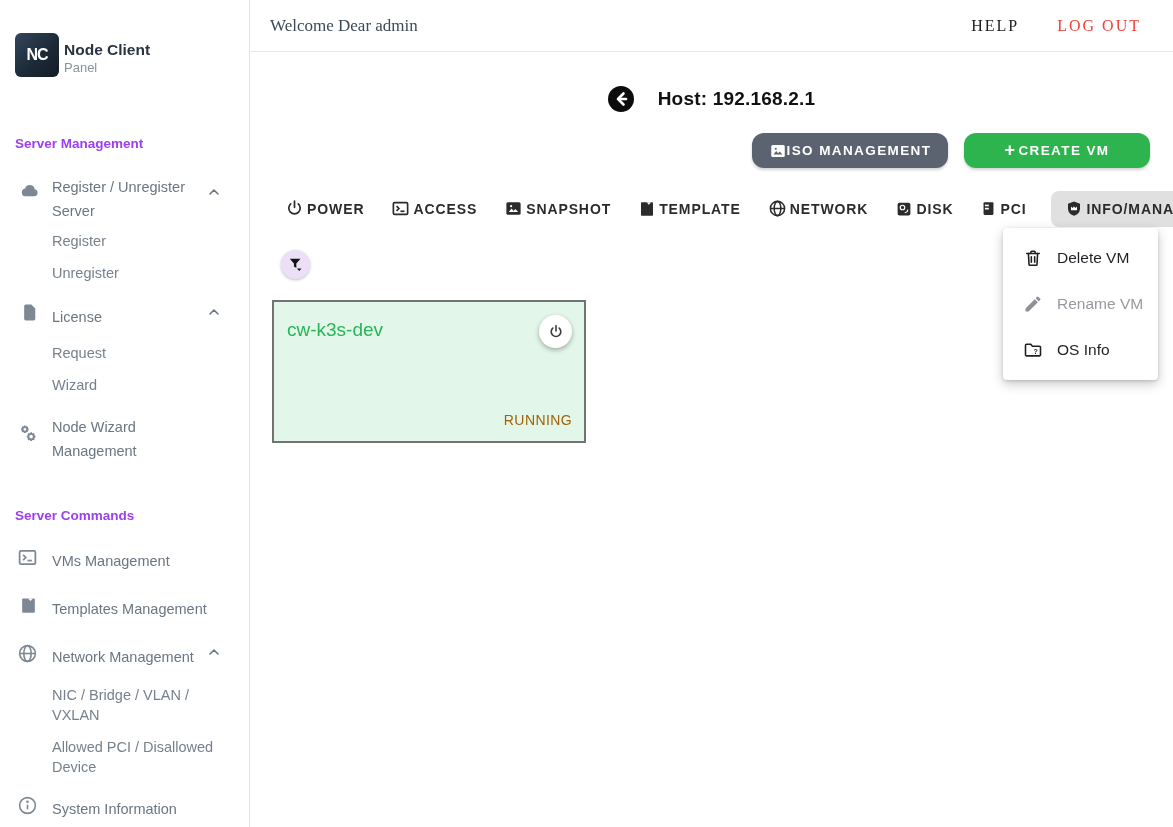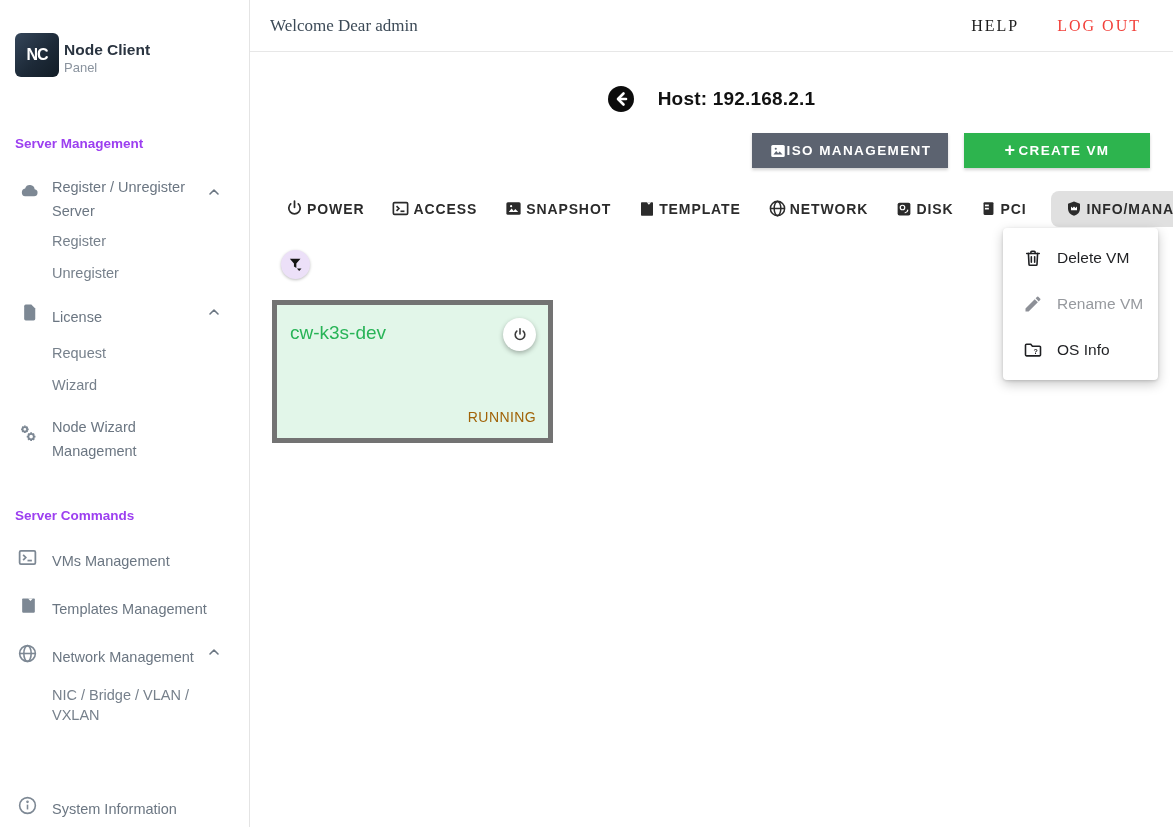--- a/index.html
+++ b/index.html
@@ -26,39 +26,39 @@
   .help-link { font-family:"Liberation Serif","DejaVu Serif",serif; font-size:16px; letter-spacing:2px; color:#1c1c1c; cursor:pointer; }
   .logout-link { font-family:"Liberation Serif","DejaVu Serif",serif; font-size:16px; letter-spacing:2px; color:#f2403a; cursor:pointer; }
 
   
   #host-row { position:absolute; left:250px; top:86px; width:923px; display:flex; align-items:center; justify-content:center; gap:24px; }
   .back-btn { width:26px; height:26px; cursor:pointer; }
   .host-title { font-size:19px; font-weight:bold; color:#121212; letter-spacing:0.2px; }
 
   
   #action-row { position:absolute; left:250px; top:133px; width:923px; display:flex; justify-content:flex-end; gap:16px; padding-right:23px; }
-  .btn { height:35px; border:none; border-radius:0; display:flex; align-items:center; justify-content:center; 
+  .btn { height:35px; border:none; border-radius:12px; display:flex; align-items:center; justify-content:center; 
     font-family:"Liberation Sans","DejaVu Sans",sans-serif; font-size:13.5px; font-weight:bold; letter-spacing:1.4px; color:#fff; cursor:pointer;
     box-shadow:0 2px 3px rgba(0,0,0,0.18); }
   .btn-dark { background:#5c6370; width:196px; }
   .btn-green { background:#2db44e; width:186px; }
   .plus-glyph { font-size:18px; font-weight:bold; margin-right:2px; }
 
   
   #tab-row { position:absolute; left:283px; top:190px; display:flex; align-items:center; gap:23px; }
   .tab { display:flex; align-items:center; gap:3px; font-size:14px; font-weight:600; letter-spacing:0.9px; color:#2b2b2b; padding:9px 2px; cursor:pointer; }
   .tab.active { background:#e0e0e0; border-radius:8px; padding:9px 14px; }
   .tab svg { flex:none; }
 
   
   #filter-btn { position:absolute; left:281px; top:250px; width:29px; height:29px; border-radius:50%; background:#ece0f8;
     display:flex; align-items:center; justify-content:center; cursor:pointer; box-shadow:0 1px 3px rgba(0,0,0,0.25); }
 
   
-  #vm-card { position:absolute; left:272px; top:300px; width:281px; height:143px; background:#e2f6e9; border:5px solid #737373; cursor:pointer; }
+  #vm-card { position:absolute; left:272px; top:300px; width:314px; height:143px; background:#e2f6e9; border:2px solid #737373; cursor:pointer; }
   .vm-name { position:absolute; left:13px; top:17px; font-size:19px; font-weight:500; color:#28b457; }
   .vm-power { position:absolute; right:12px; top:13px; width:33px; height:33px; border-radius:50%; background:#fff;
     box-shadow:0 2px 5px rgba(0,0,0,0.3); display:flex; align-items:center; justify-content:center; cursor:pointer; }
   .vm-status { position:absolute; right:12px; bottom:13px; font-size:14px; font-weight:500; letter-spacing:0.4px; color:#a16207; }
 
   
   #menu { position:absolute; left:1003px; top:228px; width:155px; background:#fff; border-radius:4px;
     box-shadow:0 4px 12px rgba(0,0,0,0.22), 0 1px 3px rgba(0,0,0,0.14); padding:7px 0; }
   .menu-item { display:flex; align-items:center; gap:14px; padding:13px 0 13px 20px; font-size:15.5px; color:#1f2023; cursor:pointer; }
   .menu-item .mi-icon { color:#1f2023; }
@@ -141,20 +141,21 @@
         <line x1="3" y1="12" x2="21" y2="12"></line>
       </svg>
   </span>
   <div class="nav-label" style="top:645px;">Network Management</div>
   <span class="chev" style="top:644px;">
     <svg width="16" height="16" viewBox="0 0 24 24" fill="none" stroke="currentColor" stroke-width="2.4" stroke-linecap="round" stroke-linejoin="round">
         <polyline points="6,15 12,9 18,15"></polyline>
       </svg>
   </span>
   <div class="nav-child" style="top:685px; width:168px; line-height:20px;">NIC / Bridge / VLAN / VXLAN</div>
+  <div class="nav-child" style="top:737px; width:168px; line-height:20px;">Allowed PCI / Disallowed Device</div>
 
   <span class="side-icon" style="left:17px; top:795px;">
     <svg width="21" height="21" viewBox="0 0 24 24" fill="none" stroke="currentColor" stroke-width="1.8">
         <circle cx="12" cy="12" r="9"></circle>
         <line x1="12" y1="11" x2="12" y2="16.5"></line>
         <circle cx="12" cy="7.8" r="0.6" fill="currentColor"></circle>
       </svg>
   </span>
   <div class="nav-label" style="top:797px;">System Information</div>
 </div>

